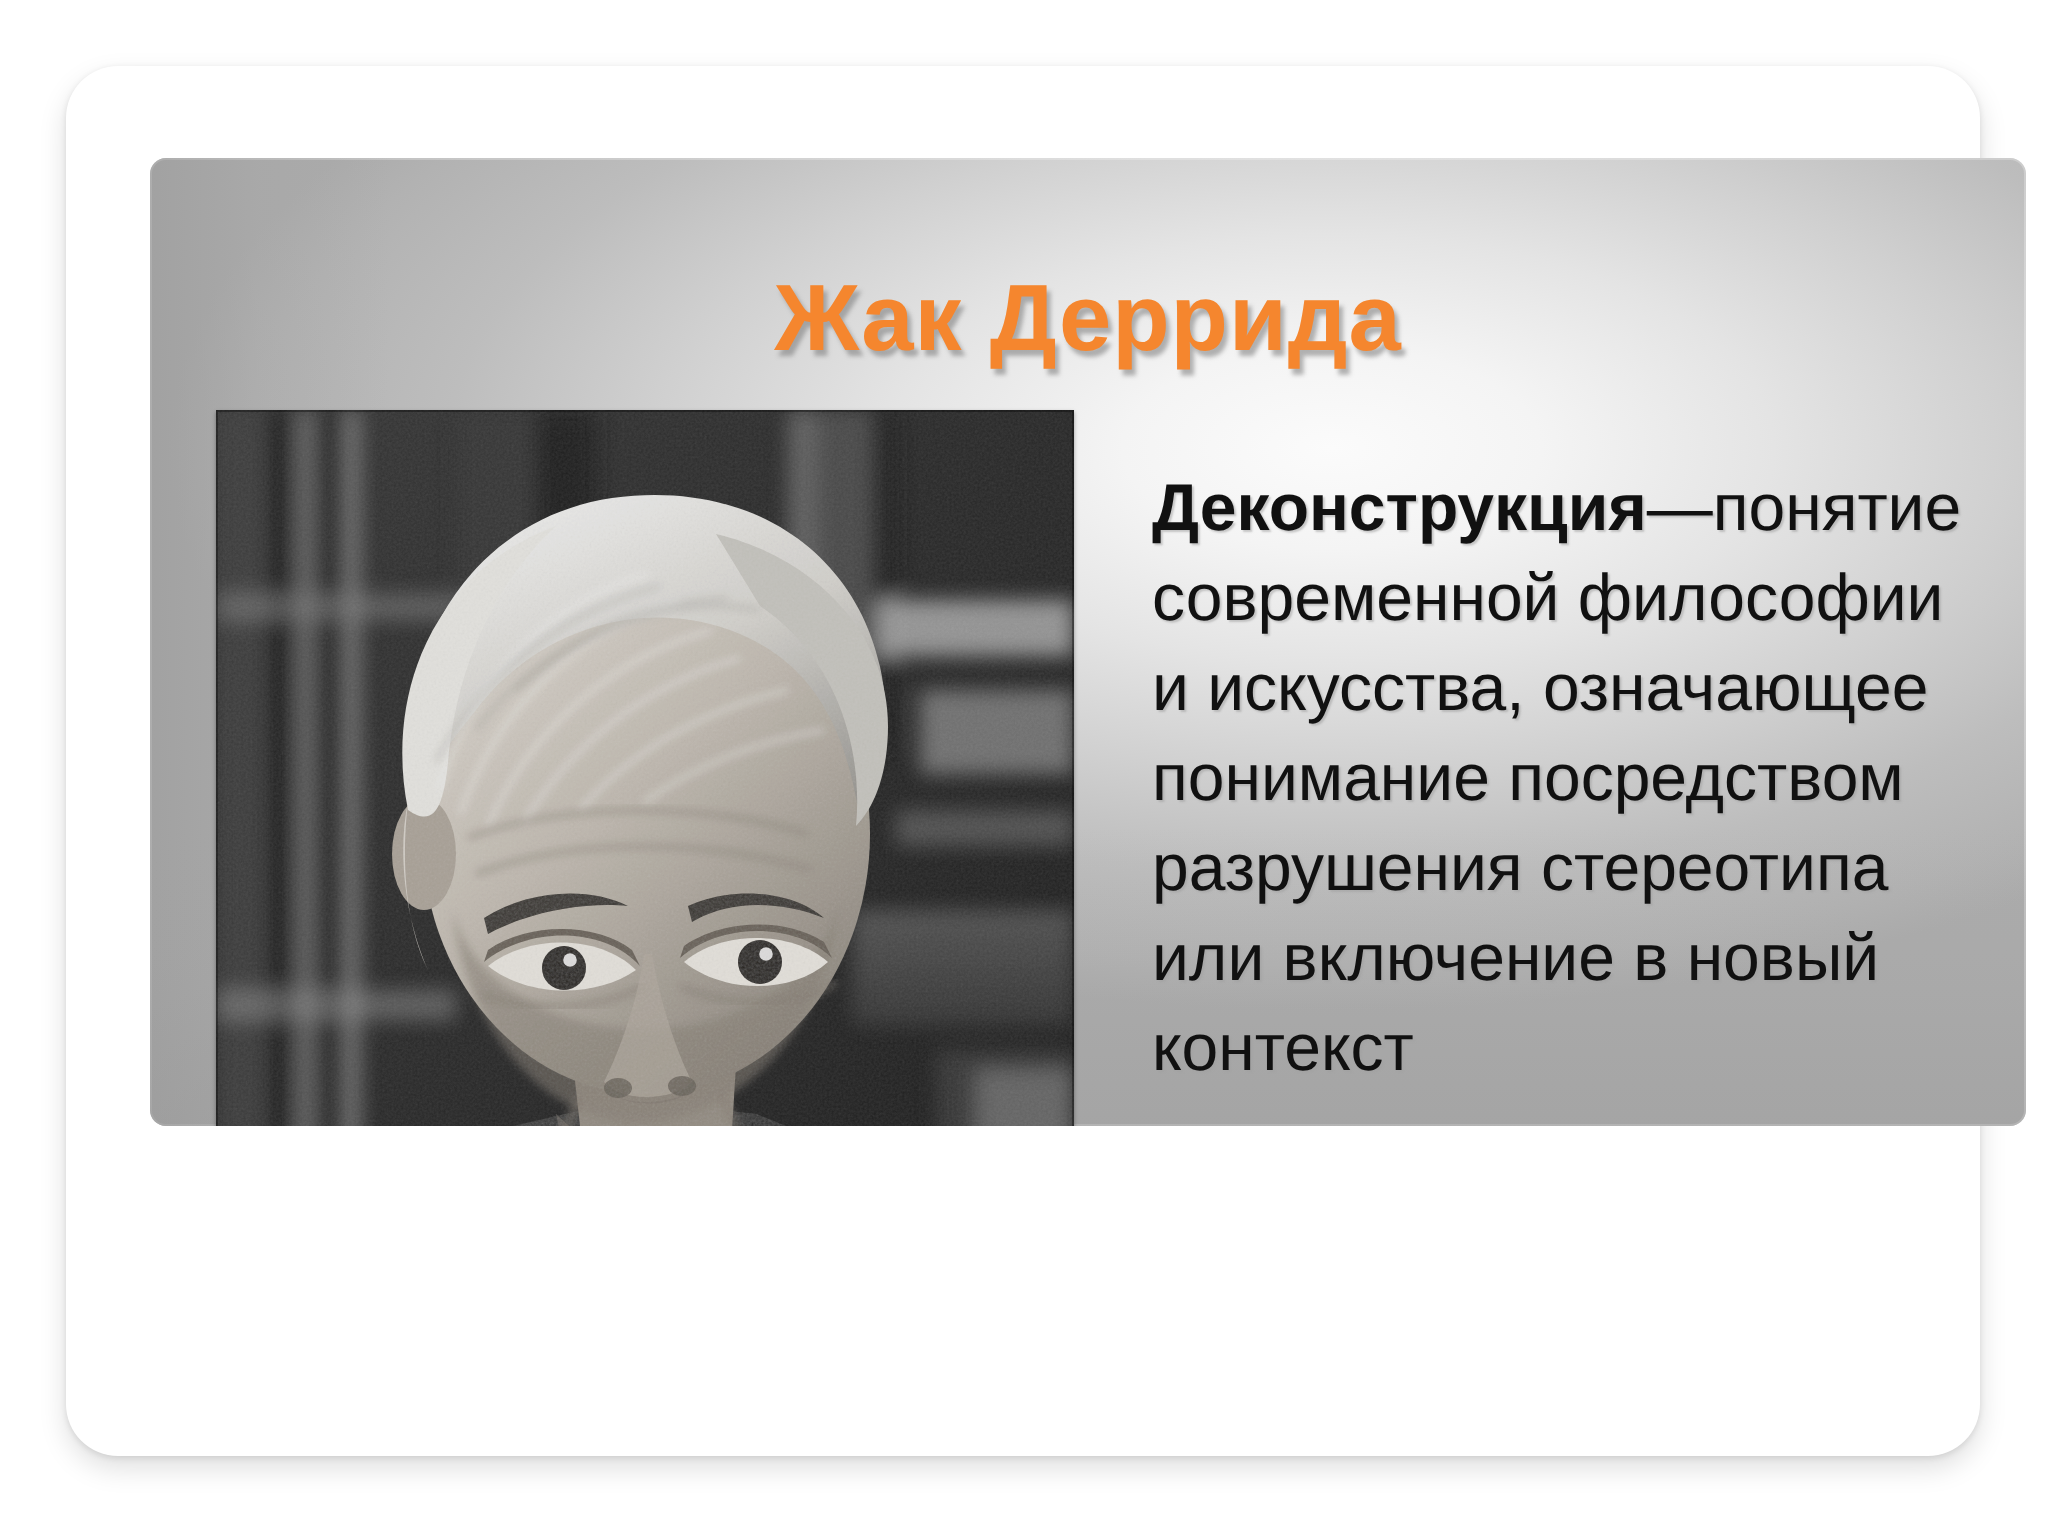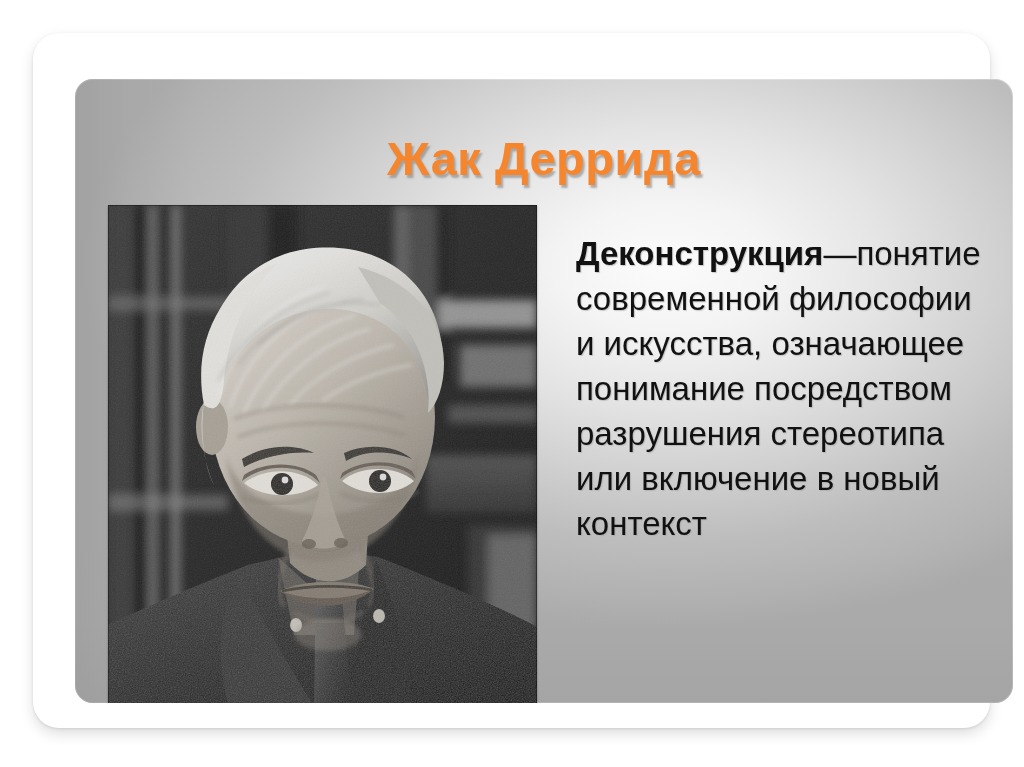--- a/index.html
+++ b/index.html
@@ -28,22 +28,22 @@
     box-shadow: 0 6px 14px rgba(0,0,0,0.13),
                 0 1px 3px rgba(0,0,0,0.10);
   }
 
   
   .slide-canvas {
     position: absolute;
     left: 42px;
     top: 46px;
     width: 938px;
-    height: 624px;
-    border-radius: 18px;
+    height: 484px;
+    border-radius: 8px;
     overflow: hidden;
     background:
       radial-gradient(ellipse 62% 58% at 63% 30%,
         #fbfbfb 0%,
         #f4f4f4 18%,
         #e4e4e4 38%,
         #d0d0d0 58%,
         #bdbdbd 76%,
         #b2b2b2 92%,
         #ababab 100%),

